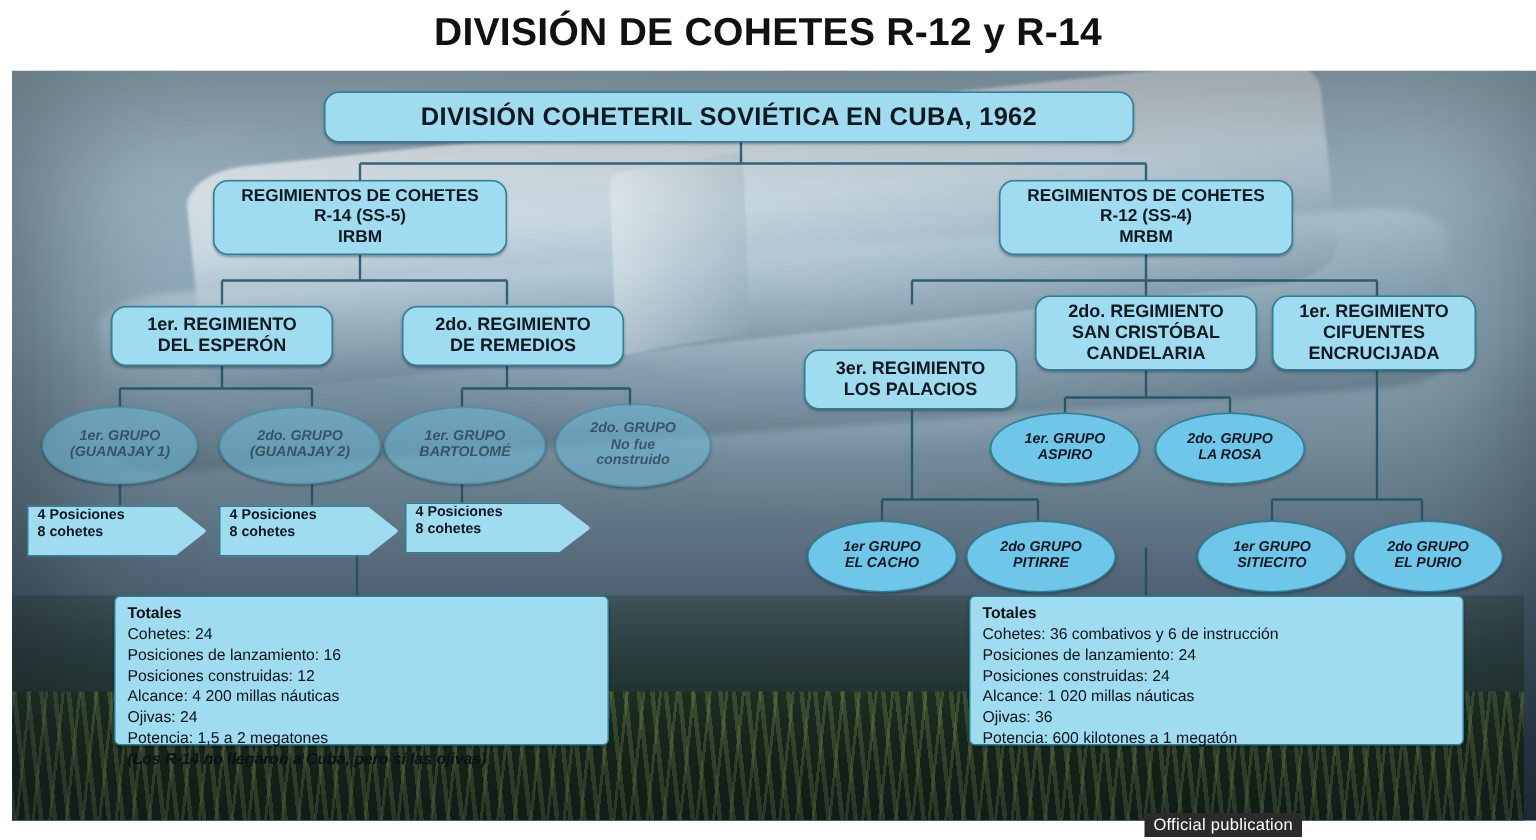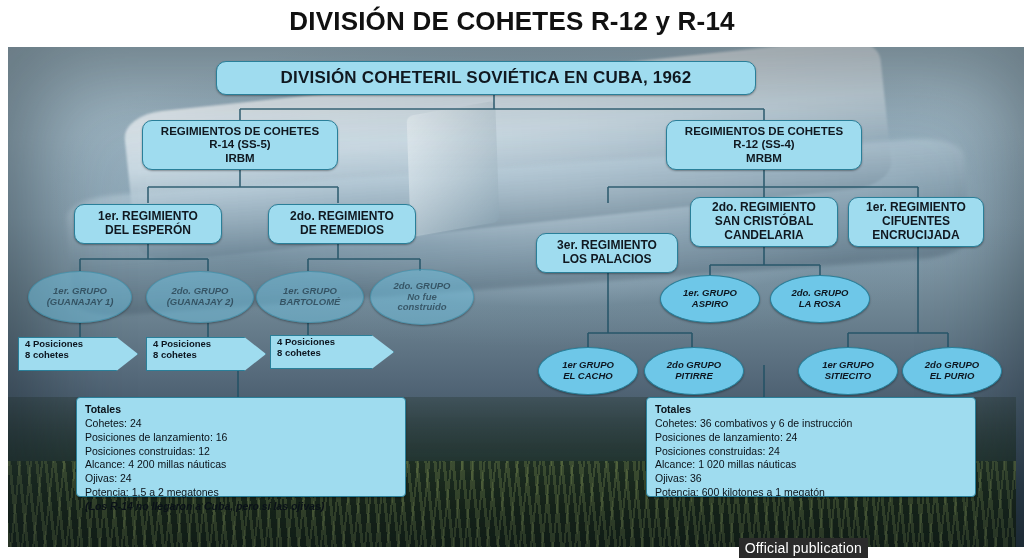--- a/index.html
+++ b/index.html
@@ -88,21 +88,21 @@
   .totals{
     position:absolute;background:#9fdcef;border:1px solid #2a7f99;border-radius:4px;
     font-size:10.5px;color:#0a1118;padding:5px 8px;box-sizing:border-box;
     line-height:1.32;box-shadow:0 1px 2px rgba(0,0,0,.35);
   }
   .totals .hd{font-weight:bold;}
   .totals .it{white-space:nowrap;}
   .totals .note{font-style:italic;font-weight:bold;}
   .credit{
     position:absolute;right:8px;bottom:2px;background:#2b2b2b;color:#fff;
-    font-size:14px;padding:2px 6px;letter-spacing:.2px;
+    font-size:11px;padding:2px 6px;letter-spacing:.2px;
   }
 </style>
 </head>
 <body>
 
 <div id="root">
 
   <div class="page-title">DIVISIÓN DE COHETES R-12 y R-14</div>
 
   <div class="photo">

